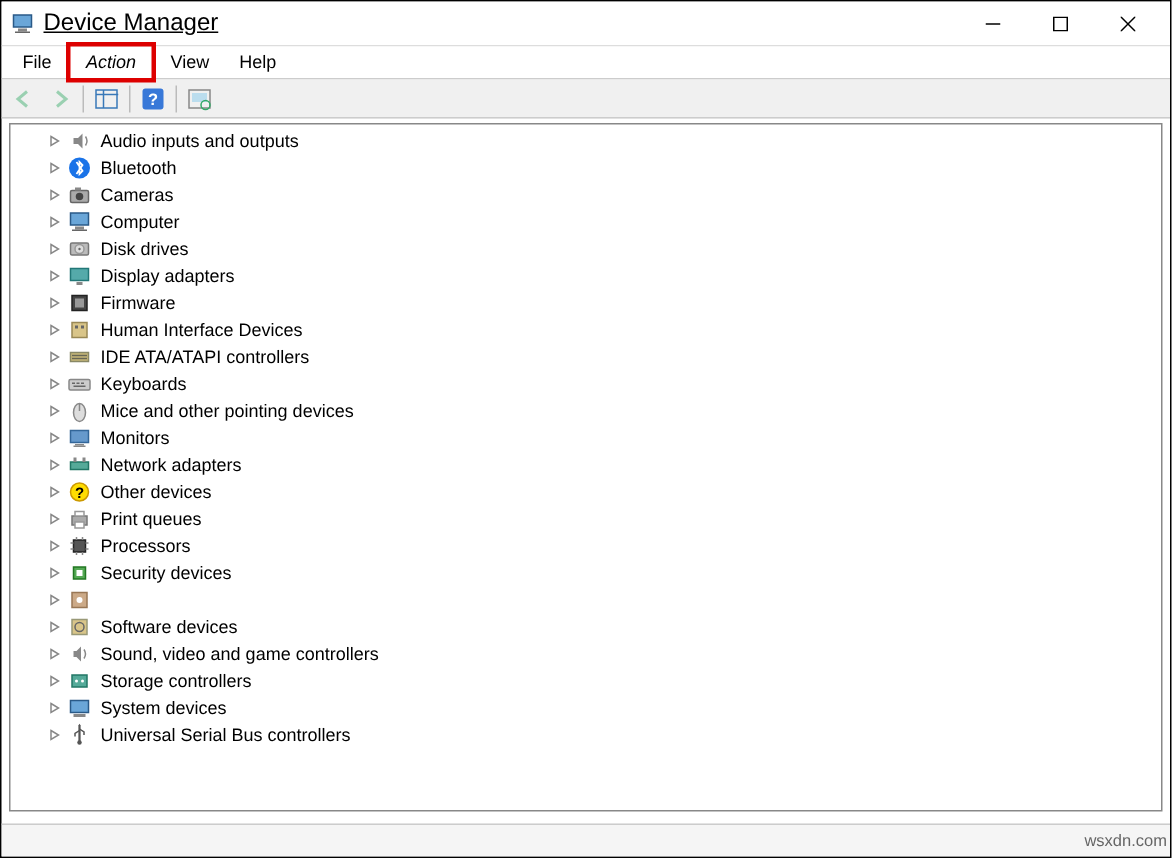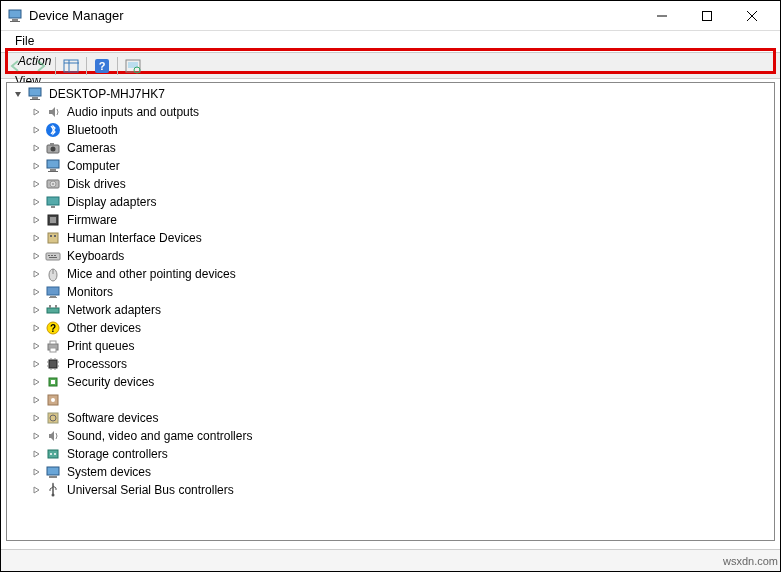--- a/index.html
+++ b/index.html
@@ -22,36 +22,35 @@
     padding: 0 6px;
     background: #fff;
     border-bottom: 1px solid #ddd;
   }
   .titlebar .app-icon {
     width: 16px; height: 16px;
     margin-right: 6px;
     display: inline-flex;
     align-items: center; justify-content: center;
   }
-  .title-text { flex: 0 0 auto; font-size: 13px; }
+  .title-text { flex: 0 0 auto; font-size: 16px; text-decoration: underline; }
   .title-spacer { flex: 1; }
   .win-controls { display: flex; }
   .win-btn {
     width: 45px; height: 28px;
     display: flex; align-items: center; justify-content: center;
     cursor: default;
   }
   .menubar {
     height: 22px;
     display: flex;
     align-items: stretch;
     padding: 0 4px;
     background: #fff;
     border-bottom: 1px solid #ccc;
-    flex-direction: column;
   }
   .menu-item {
     padding: 3px 10px;
     font-size: 12px;
     cursor: default;
   }
   .menu-item.highlight {
     border: 3px solid #d00;
     margin: -3px 0;
     padding: 3px 10px;
@@ -197,95 +196,80 @@
     <svg width="16" height="16">
       <rect x="1" y="2" width="14" height="12" fill="none" stroke="#888"></rect>
       <rect x="3" y="4" width="10" height="6" fill="#bde"></rect>
       <circle cx="12" cy="12" r="3" fill="none" stroke="#3a6"></circle>
     </svg>
   </div>
 </div>
 
 <div class="tree-pane" id="tree-pane">
 
-<div class="tree-row">
-      <span class="expander">
-        <svg width="10" height="10">
-          <path d="M2 3 L8 3 L5 8 Z" fill="#555"></path>
+    <div class="tree-row">
+      <span class="indent" style="width:18px"></span>
+      <span class="expander">
+        <svg width="10" height="10">
+          <path d="M3 2 L8 5 L3 8 Z" fill="none" stroke="#888"></path>
+        </svg>
+      </span>
+      <span class="node-icon">
+        <svg width="16" height="16" viewBox="0 0 16 16">
+          <path d="M4 6 L7 6 L10 3 L10 13 L7 10 L4 10 Z" fill="#888"></path>
+          <path d="M12 5 Q14 8 12 11" fill="none" stroke="#888"></path>
+        </svg>
+      </span>
+      <span class="label">Audio inputs and outputs</span>
+    </div>
+    <div class="tree-row">
+      <span class="indent" style="width:18px"></span>
+      <span class="expander">
+        <svg width="10" height="10">
+          <path d="M3 2 L8 5 L3 8 Z" fill="none" stroke="#888"></path>
+        </svg>
+      </span>
+      <span class="node-icon">
+        <svg width="16" height="16" viewBox="0 0 16 16">
+          <circle cx="8" cy="8" r="7" fill="#1a73e8"></circle>
+          <path d="M6 4 L10 10 L8 12 L8 4 L10 6 L6 12" fill="none" stroke="#fff" stroke-width="1.2"></path>
+        </svg>
+      </span>
+      <span class="label">Bluetooth</span>
+    </div>
+    <div class="tree-row">
+      <span class="indent" style="width:18px"></span>
+      <span class="expander">
+        <svg width="10" height="10">
+          <path d="M3 2 L8 5 L3 8 Z" fill="none" stroke="#888"></path>
+        </svg>
+      </span>
+      <span class="node-icon">
+        <svg width="16" height="16" viewBox="0 0 16 16">
+          <rect x="2" y="5" width="12" height="8" rx="1" fill="#aaa" stroke="#666"></rect>
+          <circle cx="8" cy="9" r="2.5" fill="#444"></circle>
+          <rect x="5" y="3" width="4" height="2" fill="#888"></rect>
+        </svg>
+      </span>
+      <span class="label">Cameras</span>
+    </div>
+    <div class="tree-row">
+      <span class="indent" style="width:18px"></span>
+      <span class="expander">
+        <svg width="10" height="10">
+          <path d="M3 2 L8 5 L3 8 Z" fill="none" stroke="#888"></path>
         </svg>
       </span>
       <span class="node-icon">
         <svg width="16" height="16" viewBox="0 0 16 16">
           <rect x="2" y="2" width="12" height="8" fill="#6aa6d8" stroke="#2a5a88"></rect>
           <rect x="5" y="11" width="6" height="2" fill="#888"></rect>
           <rect x="3" y="13" width="10" height="1" fill="#666"></rect>
         </svg>
       </span>
-      <span class="label">DESKTOP-MHJ7HK7</span>
-    </div>
-    <div class="tree-row">
-      <span class="indent" style="width:18px"></span>
-      <span class="expander">
-        <svg width="10" height="10">
-          <path d="M3 2 L8 5 L3 8 Z" fill="none" stroke="#888"></path>
-        </svg>
-      </span>
-      <span class="node-icon">
-        <svg width="16" height="16" viewBox="0 0 16 16">
-          <path d="M4 6 L7 6 L10 3 L10 13 L7 10 L4 10 Z" fill="#888"></path>
-          <path d="M12 5 Q14 8 12 11" fill="none" stroke="#888"></path>
-        </svg>
-      </span>
-      <span class="label">Audio inputs and outputs</span>
-    </div>
-    <div class="tree-row">
-      <span class="indent" style="width:18px"></span>
-      <span class="expander">
-        <svg width="10" height="10">
-          <path d="M3 2 L8 5 L3 8 Z" fill="none" stroke="#888"></path>
-        </svg>
-      </span>
-      <span class="node-icon">
-        <svg width="16" height="16" viewBox="0 0 16 16">
-          <circle cx="8" cy="8" r="7" fill="#1a73e8"></circle>
-          <path d="M6 4 L10 10 L8 12 L8 4 L10 6 L6 12" fill="none" stroke="#fff" stroke-width="1.2"></path>
-        </svg>
-      </span>
-      <span class="label">Bluetooth</span>
-    </div>
-    <div class="tree-row">
-      <span class="indent" style="width:18px"></span>
-      <span class="expander">
-        <svg width="10" height="10">
-          <path d="M3 2 L8 5 L3 8 Z" fill="none" stroke="#888"></path>
-        </svg>
-      </span>
-      <span class="node-icon">
-        <svg width="16" height="16" viewBox="0 0 16 16">
-          <rect x="2" y="5" width="12" height="8" rx="1" fill="#aaa" stroke="#666"></rect>
-          <circle cx="8" cy="9" r="2.5" fill="#444"></circle>
-          <rect x="5" y="3" width="4" height="2" fill="#888"></rect>
-        </svg>
-      </span>
-      <span class="label">Cameras</span>
-    </div>
-    <div class="tree-row">
-      <span class="indent" style="width:18px"></span>
-      <span class="expander">
-        <svg width="10" height="10">
-          <path d="M3 2 L8 5 L3 8 Z" fill="none" stroke="#888"></path>
-        </svg>
-      </span>
-      <span class="node-icon">
-        <svg width="16" height="16" viewBox="0 0 16 16">
-          <rect x="2" y="2" width="12" height="8" fill="#6aa6d8" stroke="#2a5a88"></rect>
-          <rect x="5" y="11" width="6" height="2" fill="#888"></rect>
-          <rect x="3" y="13" width="10" height="1" fill="#666"></rect>
-        </svg>
-      </span>
       <span class="label">Computer</span>
     </div>
     <div class="tree-row">
       <span class="indent" style="width:18px"></span>
       <span class="expander">
         <svg width="10" height="10">
           <path d="M3 2 L8 5 L3 8 Z" fill="none" stroke="#888"></path>
         </svg>
       </span>
       <span class="node-icon">
@@ -335,20 +319,36 @@
         </svg>
       </span>
       <span class="node-icon">
         <svg width="16" height="16" viewBox="0 0 16 16">
           <rect x="3" y="3" width="10" height="10" fill="#d9c589" stroke="#998855"></rect>
           <rect x="5" y="5" width="2" height="2" fill="#666"></rect>
           <rect x="9" y="5" width="2" height="2" fill="#666"></rect>
         </svg>
       </span>
       <span class="label">Human Interface Devices</span>
+    </div>
+    <div class="tree-row">
+      <span class="indent" style="width:18px"></span>
+      <span class="expander">
+        <svg width="10" height="10">
+          <path d="M3 2 L8 5 L3 8 Z" fill="none" stroke="#888"></path>
+        </svg>
+      </span>
+      <span class="node-icon">
+        <svg width="16" height="16" viewBox="0 0 16 16">
+          <rect x="2" y="5" width="12" height="6" fill="#c8b878" stroke="#886"></rect>
+          <line x1="3" y1="7" x2="13" y2="7" stroke="#665"></line>
+          <line x1="3" y1="9" x2="13" y2="9" stroke="#665"></line>
+        </svg>
+      </span>
+      <span class="label">IDE ATA/ATAPI controllers</span>
     </div>
     <div class="tree-row">
       <span class="indent" style="width:18px"></span>
       <span class="expander">
         <svg width="10" height="10">
           <path d="M3 2 L8 5 L3 8 Z" fill="none" stroke="#888"></path>
         </svg>
       </span>
       <span class="node-icon">
         <svg width="16" height="16" viewBox="0 0 16 16">

